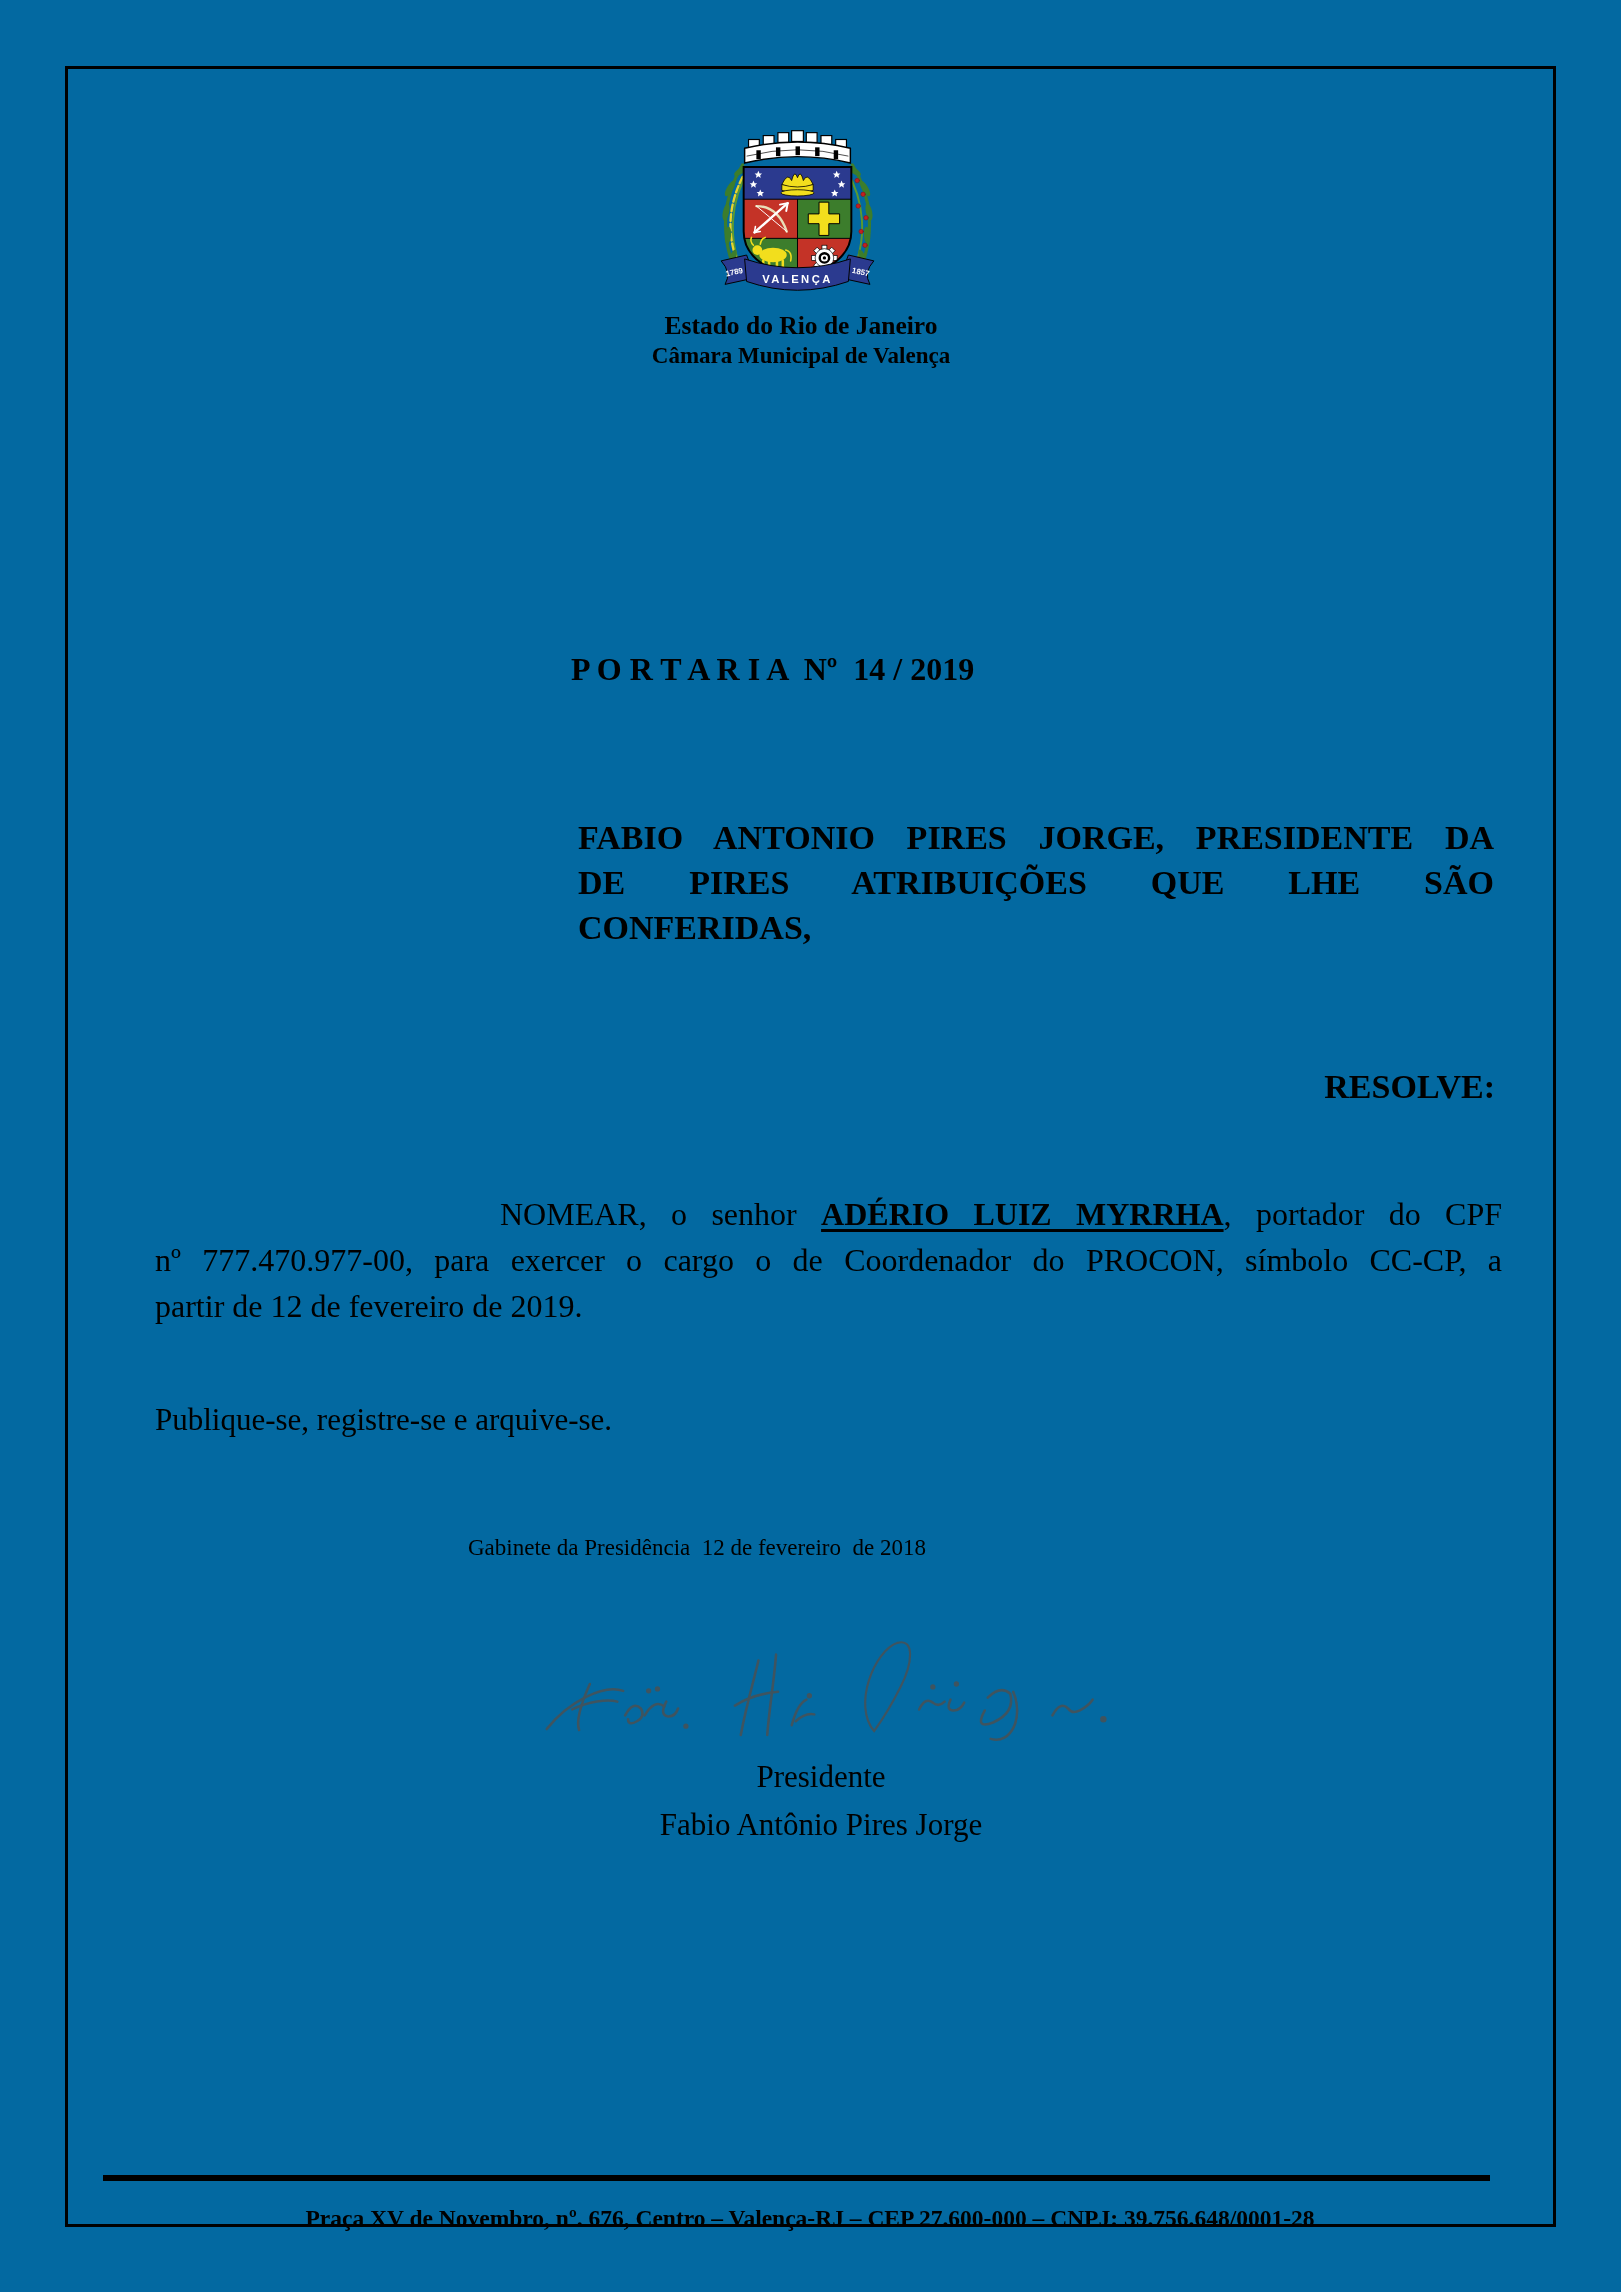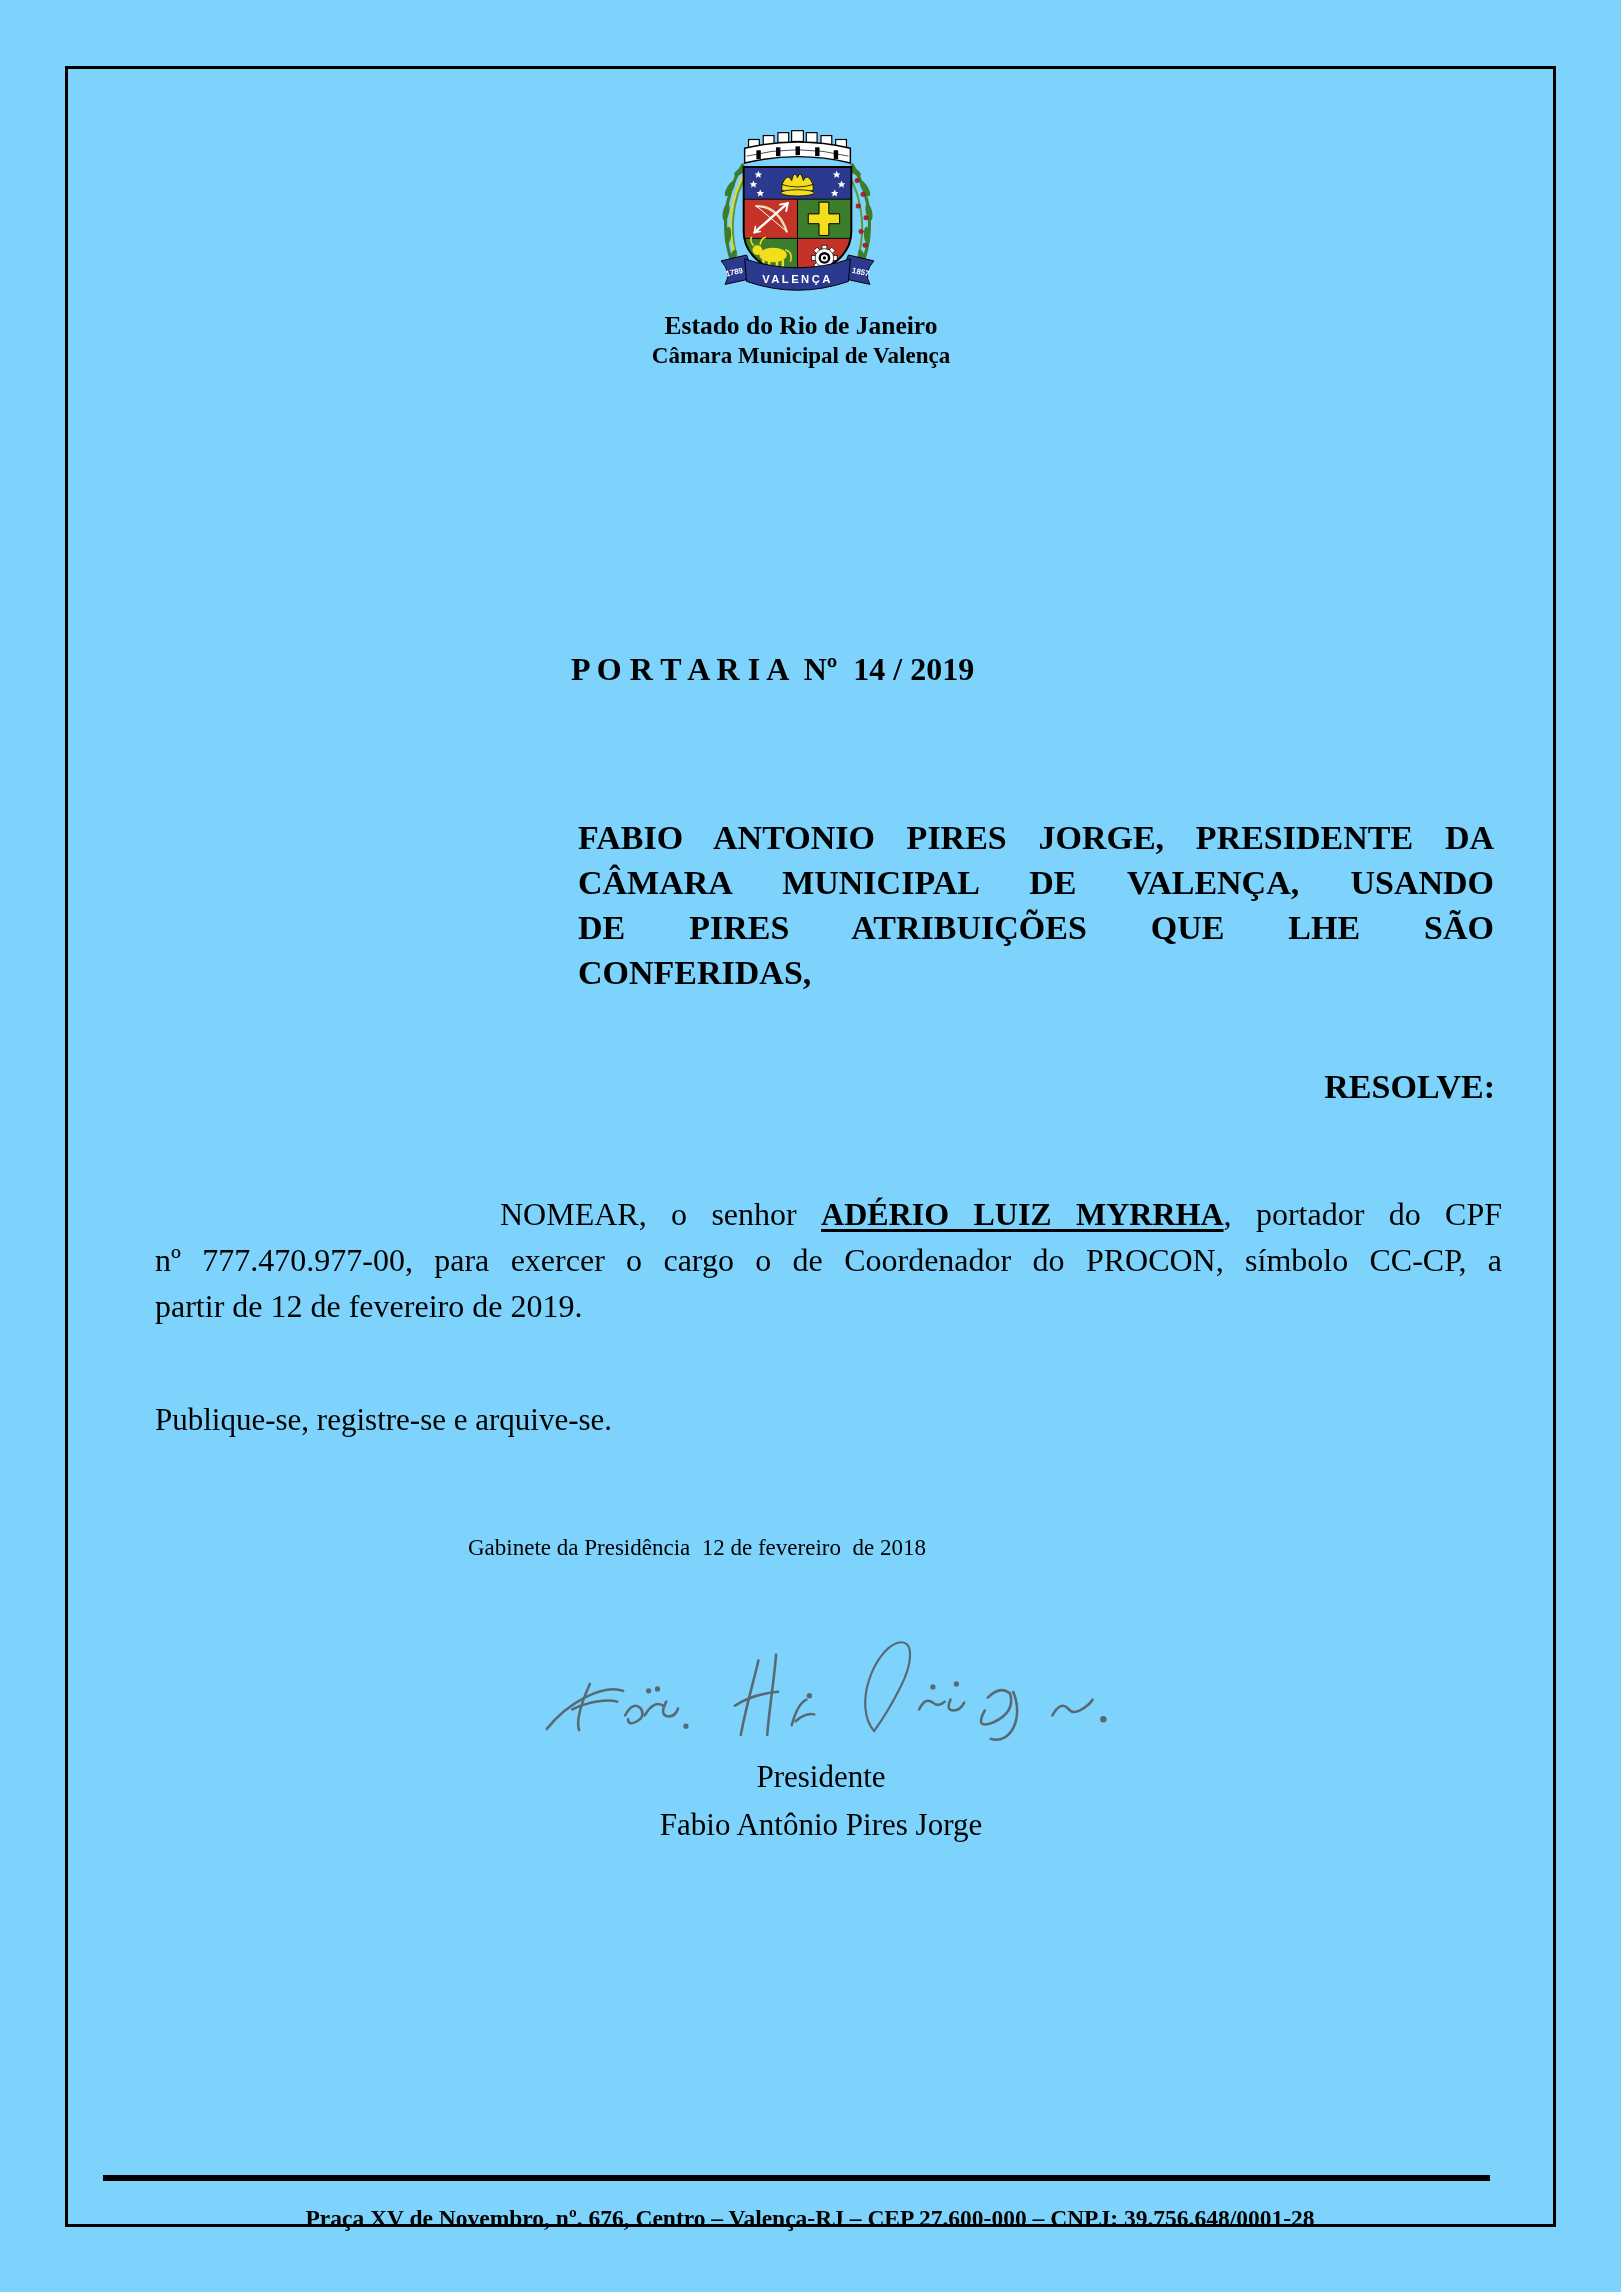--- a/index.html
+++ b/index.html
@@ -1,16 +1,16 @@
 <!DOCTYPE html>
 <html><head>
 <meta charset="utf-8">
 <style>
   html,body{margin:0;padding:0;background:#fff;}
-  .canvas{position:relative;width:1621px;height:2293px;background:#7dd3fc;
+  .canvas{position:relative;width:1621px;height:2293px;background:#0369a1;
           font-family:"Liberation Serif",serif;color:#000;overflow:hidden;}
   .abs{position:absolute;}
   .page-border{left:65px;top:66px;width:1491px;height:2161px;
                border:3.9px solid #000;box-sizing:border-box;}
   .hdr-state{left:65px;top:312px;width:1472px;text-align:center;
              font-weight:bold;font-size:25.5px;line-height:1.1;}
   .hdr-inst{left:65px;top:343px;width:1472px;text-align:center;
             font-weight:bold;font-size:23px;line-height:1.1;}
   .doc-title{left:571px;top:653px;font-weight:bold;font-size:32px;
              white-space:pre;line-height:1;}
@@ -181,21 +181,20 @@
     </g>
   </svg>
 
   <div class="abs hdr-state">Estado do Rio de Janeiro</div>
   <div class="abs hdr-inst">Câmara Municipal de Valença</div>
 
   <div class="abs doc-title">P O R T A R I A  Nº  14 / 2019</div>
 
   <div class="abs preamble">
     <div class="jline">FABIO ANTONIO PIRES JORGE, PRESIDENTE DA</div>
-    <div class="jline">CÂMARA MUNICIPAL DE VALENÇA, USANDO</div>
     <div class="jline">DE PIRES ATRIBUIÇÕES QUE LHE SÃO</div>
     <div>CONFERIDAS,</div>
   </div>
 
   <div class="abs resolve">RESOLVE:</div>
 
   <div class="abs bodypara">
     <div class="jline indent1"><span>NOMEAR, o senhor </span><span class="nominee">ADÉRIO LUIZ MYRRHA</span><span>, portador do CPF</span></div>
     <div class="jline">nº 777.470.977-00,  para exercer o cargo o de Coordenador do PROCON, símbolo CC-CP, a</div>
     <div>partir de 12 de fevereiro de 2019.</div>

